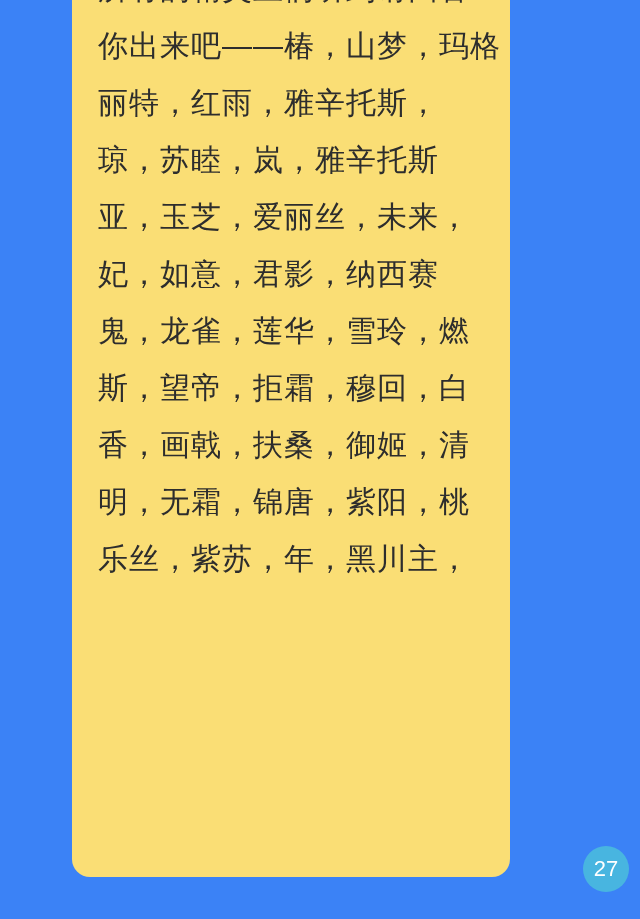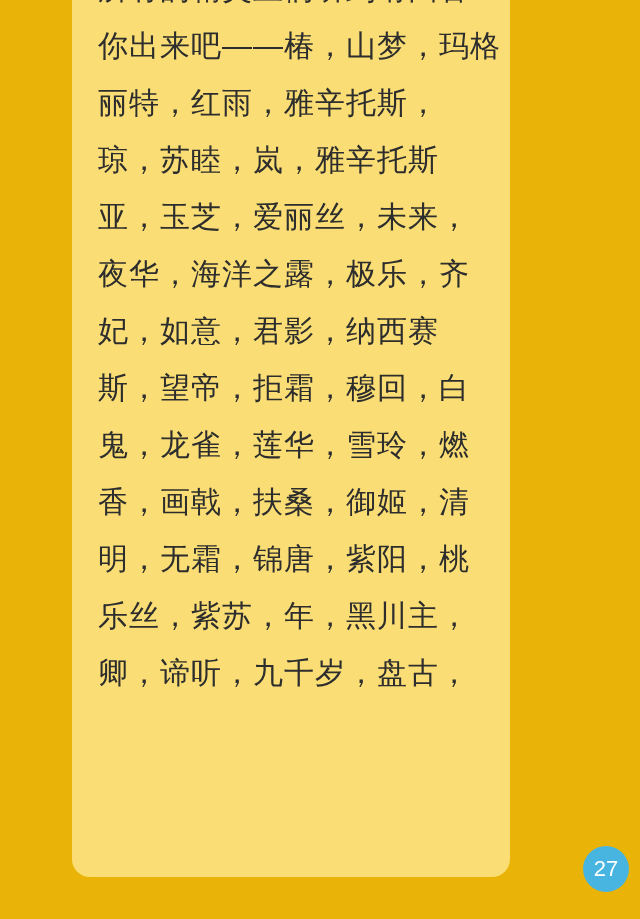--- a/index.html
+++ b/index.html
@@ -10,21 +10,21 @@
     width: 640px;
     height: 919px;
     background: #ffffff;
     overflow: hidden;
     position: relative;
     font-family: "Liberation Sans", sans-serif;
   }
   .chat-canvas {
     position: absolute;
     inset: 0;
-    background: #eab308;
+    background: #3b82f6;
   }
   .bubble {
     position: absolute;
     left: 72px;
     top: -44px;
     width: 438px;
     height: 921px;
     background: #fade75;
     border-radius: 18px;
     box-sizing: border-box;
@@ -63,28 +63,26 @@
 
 <div class="chat-canvas">
 
   <div class="bubble">
     <div class="msg-line">所有的精灵王们听到请回答</div>
     <div>
         <div class="msg-line">你出来吧——椿，山梦，玛格</div>
         <div class="msg-line">丽特，红雨，雅辛托斯，</div>
         <div class="msg-line">琼，苏睦，岚，雅辛托斯</div>
         <div class="msg-line">亚，玉芝，爱丽丝，未来，</div>
-        <div class="msg-line">夜华，海洋之露，极乐，齐</div>
         <div class="msg-line">妃，如意，君影，纳西赛</div>
+        <div class="msg-line">鬼，龙雀，莲华，雪玲，燃</div>
         <div class="msg-line">斯，望帝，拒霜，穆回，白</div>
-        <div class="msg-line">鬼，龙雀，莲华，雪玲，燃</div>
         <div class="msg-line">香，画戟，扶桑，御姬，清</div>
         <div class="msg-line">明，无霜，锦唐，紫阳，桃</div>
         <div class="msg-line">乐丝，紫苏，年，黑川主，</div>
-        <div class="msg-line">卿，谛听，九千岁，盘古，</div>
       </div>
   </div>
 
   <div class="badge">
     <span class="badge-count">27</span>
   </div>
 
 </div>
 
 </body></html>

